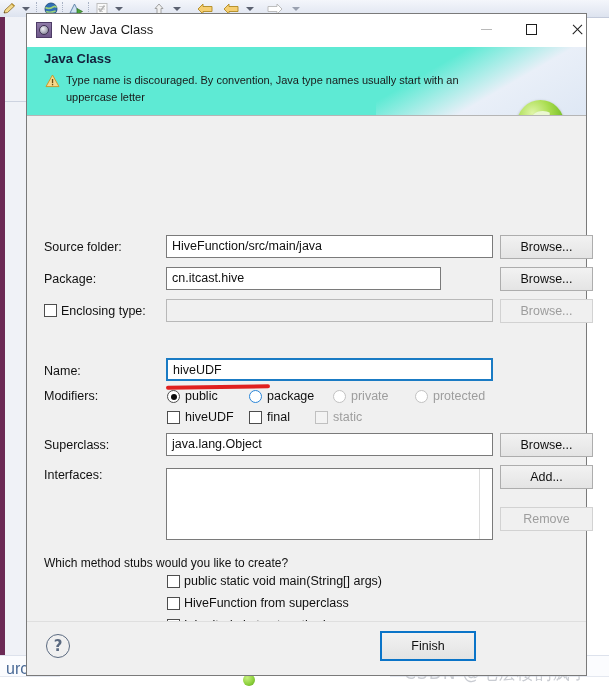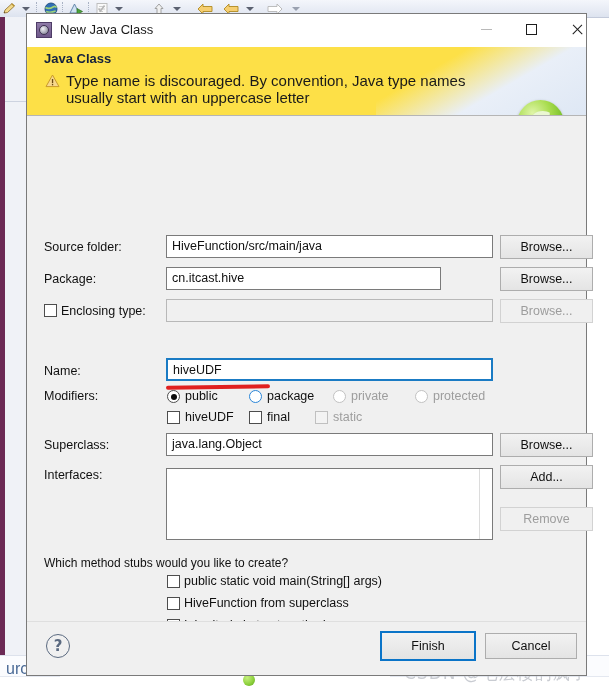--- a/index.html
+++ b/index.html
@@ -188,21 +188,21 @@
     width: 13px; height: 1.4px;
     background: #1d1d1d;
   }
   .close-glyph:before { transform: rotate(45deg); }
   .close-glyph:after { transform: rotate(-45deg); }
 
   
   #header {
     position: relative;
     height: 68px;
-    background: #fde047;
+    background: #5eead4;
     border-bottom: 1px solid #b5b5b5;
     overflow: hidden;
   }
   #header-sheen {
     position: absolute;
     right: 0; top: -30px;
     width: 210px; height: 120px;
     background: linear-gradient(150deg, rgba(255,255,255,0) 35%, #e9eff8 60%, #dbe5f3 100%);
   }
   #header-title {
@@ -214,21 +214,21 @@
   }
   #warn-icon {
     position: absolute;
     left: 18px; top: 27px;
     width: 15px; height: 14px;
   }
   #header-msg {
     position: absolute;
     left: 39px; top: 25px;
     width: 430px;
-    font-size: 15px;
+    font-size: 11px;
     color: #1a1a1a;
     line-height: 17px;
   }
   #green-logo {
     position: absolute;
     left: 490px; top: 53px;
     width: 47px; height: 47px;
     border-radius: 50%;
     background: radial-gradient(circle at 33% 28%, #dff5a8 0%, #a8dc4e 38%, #74bd26 70%, #4f8f13 100%);
     box-shadow: 0 1px 3px rgba(0,0,0,0.28);
@@ -620,15 +620,14 @@
 
     <div class="section-q" style="left:17px; top:524px;"><span>Do you want to add comments? (Configure templates and default value </span><span id="here-link">here</span><span>)</span></div>
 
     <div class="cb" style="left:140px; top:546px;"></div>
     <div class="cb-label" style="left:157px; top:545px;">Generate comments</div>
   </div>
 
   <div id="footer">
     <div id="help-btn">?</div>
     <div id="finish-btn">Finish</div>
-    <div id="cancel-btn">Cancel</div>
   </div>
 </div>
 
 </body></html>

